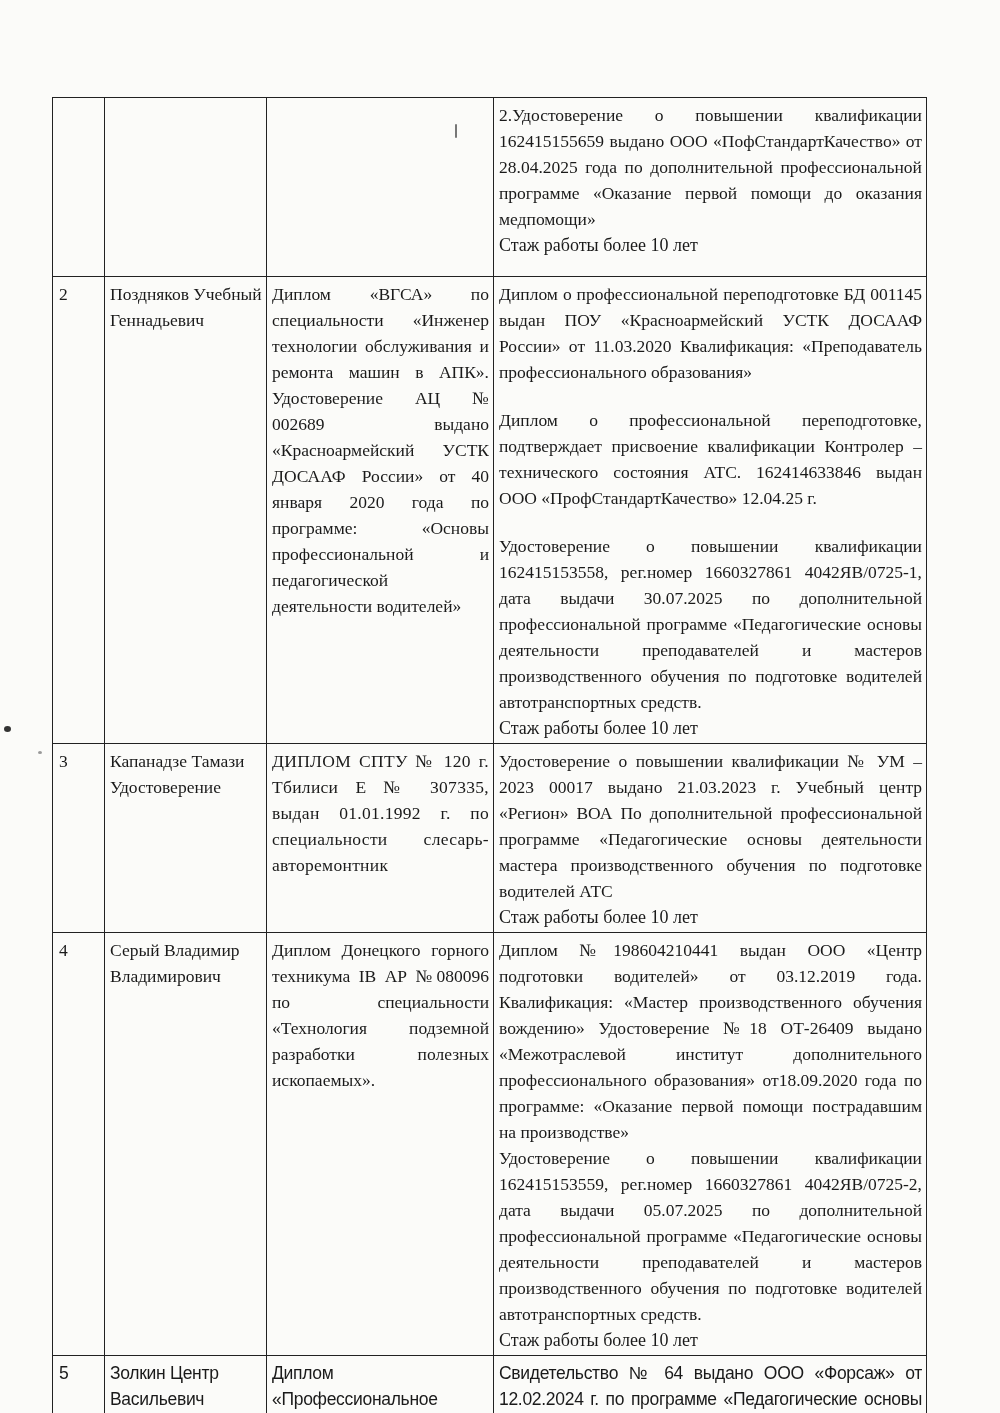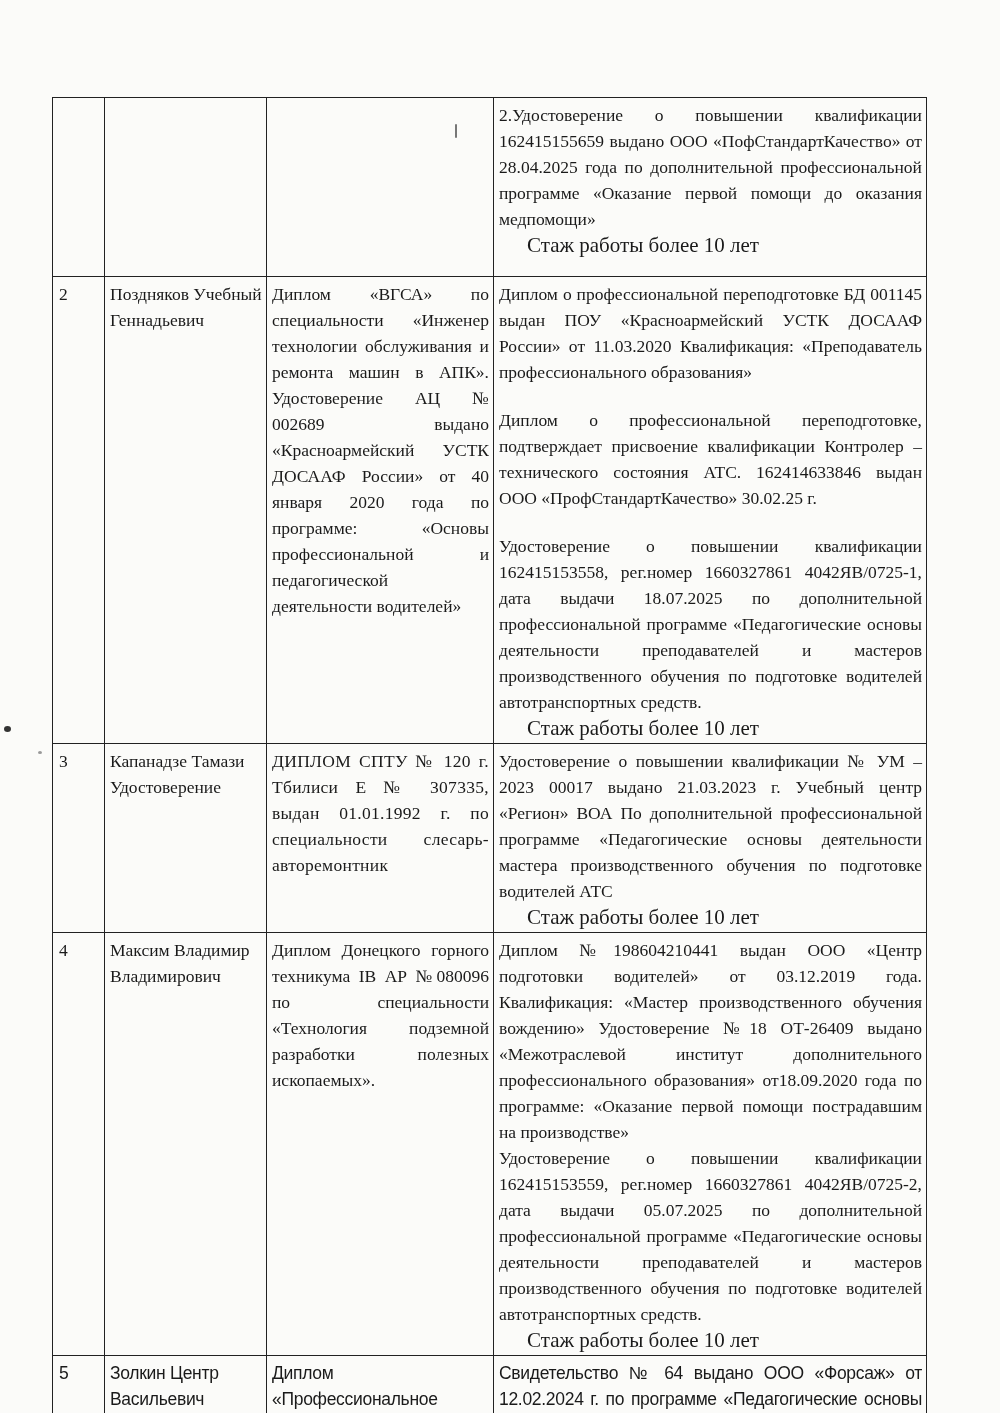--- a/index.html
+++ b/index.html
@@ -27,21 +27,21 @@
     padding: 4px 4px 2px 5px;
   }
   col.c1 { width: 52px; }
   col.c2 { width: 162px; }
   col.c3 { width: 227px; }
   col.c4 { width: 433px; }
   .num { padding-left: 6px !important; }
   .just { text-align: justify; text-align-last: left; }
   .para { display: block; white-space: pre-wrap; }
   .gap { height: 22px; display: block; }
-  .exp { display: block; font-size: 21px; margin-left: 28px; }
+  .exp { display: block; font-size: 18px; }
   .caps { font-size: 19px; letter-spacing: 0.3px; }
   .narrow { font-family: "Liberation Sans Narrow", "Liberation Sans", sans-serif; font-size: 16.5px; letter-spacing: -0.3px; }
   tr.r0 td { height: 172px; }
   tr.r1 td { height: 395px; }
   tr.r2 td { height: 157px; }
   tr.r3 td { height: 349px; }
   tr.r4 td { height: 97px; }
   .speck { position: absolute; background: #333; border-radius: 50%; }
 </style>
 </head>
@@ -68,40 +68,40 @@
       </td>
     </tr>
 
     <tr class="r1">
       <td class="num">2</td>
       <td>Поздняков Учебный Геннадьевич</td>
       <td class="just">Диплом «ВГСА» по специальности «Инженер технологии обслуживания и ремонта машин в АПК». Удостоверение АЦ № 002689 выдано «Красноармейский УСТК ДОСААФ России» от 40 января 2020 года по программе: «Основы профессиональной и педагогической деятельности водителей»</td>
       <td>
         <span class="para just">Диплом о профессиональной переподготовке БД 001145 выдан ПОУ «Красноармейский УСТК ДОСААФ России» от 11.03.2020 Квалификация: «Преподаватель профессионального образования»</span>
         <span class="gap"></span>
-        <span class="para just">Диплом о профессиональной переподготовке, подтверждает присвоение квалификации Контролер – технического состояния АТС. 162414633846 выдан ООО «ПрофСтандартКачество» 30.02.25 г.</span>
+        <span class="para just">Диплом о профессиональной переподготовке, подтверждает присвоение квалификации Контролер – технического состояния АТС. 162414633846 выдан ООО «ПрофСтандартКачество» 12.04.25 г.</span>
         <span class="gap"></span>
-        <span class="para just">Удостоверение о повышении квалификации 162415153558, рег.номер 1660327861 4042ЯВ/0725-1, дата выдачи 18.07.2025 по дополнительной профессиональной программе «Педагогические основы деятельности преподавателей и мастеров производственного обучения по подготовке водителей автотранспортных средств.</span>
+        <span class="para just">Удостоверение о повышении квалификации 162415153558, рег.номер 1660327861 4042ЯВ/0725-1, дата выдачи 30.07.2025 по дополнительной профессиональной программе «Педагогические основы деятельности преподавателей и мастеров производственного обучения по подготовке водителей автотранспортных средств.</span>
         <span class="exp">Стаж работы более 10 лет</span>
       </td>
     </tr>
 
     <tr class="r2">
       <td class="num">3</td>
       <td>Капанадзе Тамази Удостоверение</td>
       <td class="just caps">ДИПЛОМ СПТУ № 120 г. Тбилиси Е № 307335, выдан 01.01.1992 г. по специальности слесарь-авторемонтник</td>
       <td>
         <span class="para just">Удостоверение о повышении квалификации № УМ – 2023 00017 выдано 21.03.2023 г. Учебный центр «Регион» ВОА По дополнительной профессиональной программе «Педагогические основы деятельности мастера производственного обучения по подготовке водителей АТС</span>
         <span class="exp">Стаж работы более 10 лет</span>
       </td>
     </tr>
 
     <tr class="r3">
       <td class="num">4</td>
-      <td>Максим Владимир Владимирович</td>
+      <td>Серый Владимир Владимирович</td>
       <td class="just">Диплом Донецкого горного техникума IB АР №080096 по специальности «Технология подземной разработки полезных ископаемых».</td>
       <td>
         <span class="para just">Диплом №198604210441 выдан ООО «Центр подготовки водителей» от 03.12.2019 года. Квалификация: «Мастер производственного обучения вождению» Удостоверение №18 ОТ-26409 выдано «Межотраслевой институт дополнительного профессионального образования» от18.09.2020 года по программе: «Оказание первой помощи пострадавшим на производстве»</span>
         <span class="para just">Удостоверение о повышении квалификации 162415153559, рег.номер 1660327861 4042ЯВ/0725-2, дата выдачи 05.07.2025 по дополнительной профессиональной программе «Педагогические основы деятельности преподавателей и мастеров производственного обучения по подготовке водителей автотранспортных средств.</span>
         <span class="exp">Стаж работы более 10 лет</span>
       </td>
     </tr>
 
     <tr class="r4">
       <td class="num narrow">5</td>

